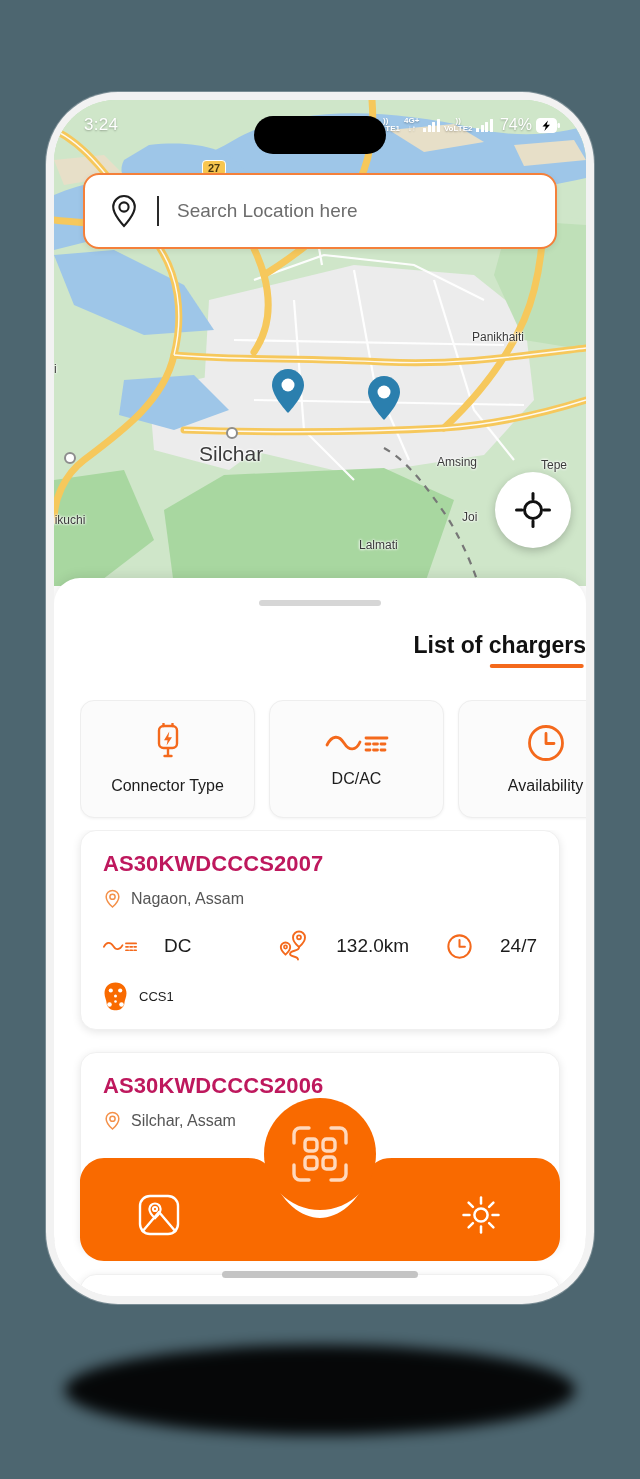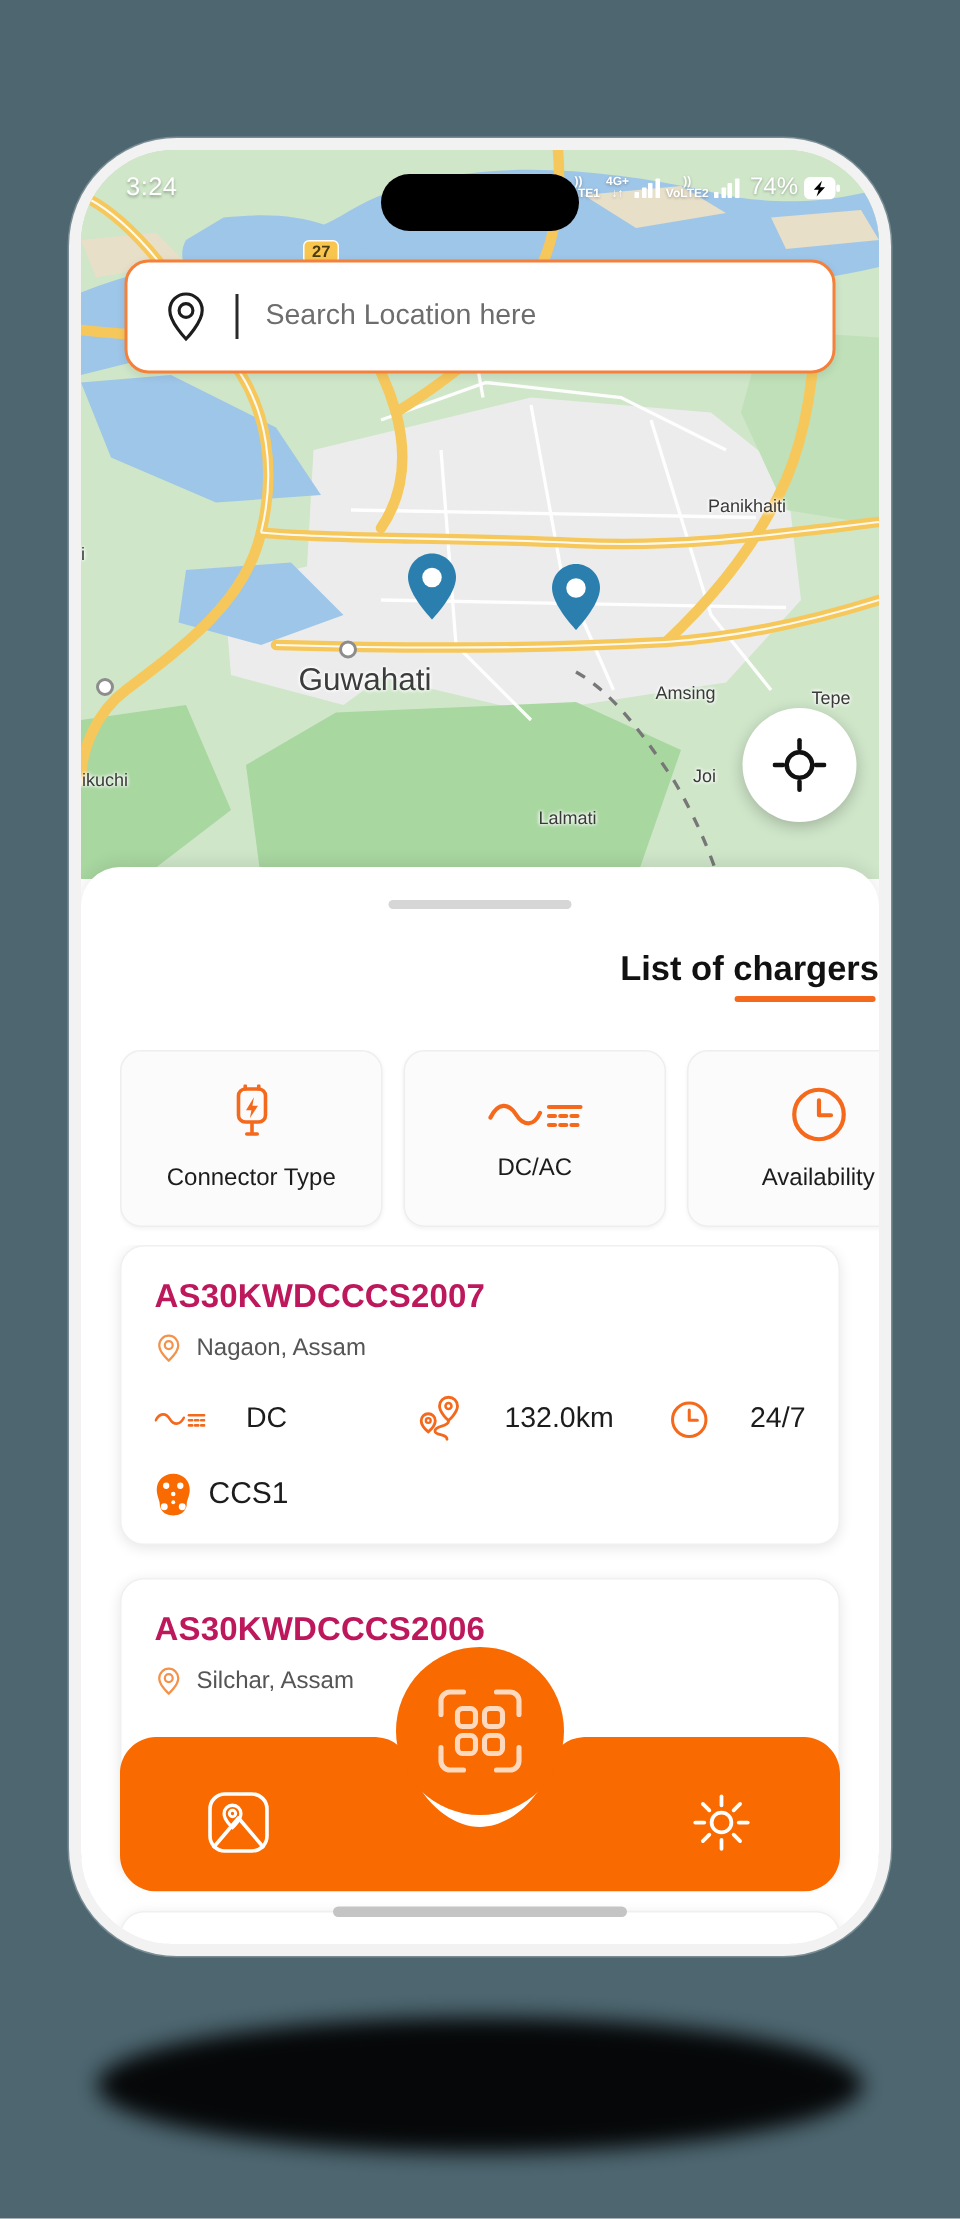--- a/index.html
+++ b/index.html
@@ -145,21 +145,21 @@
     padding:20px 22px 18px; margin-bottom:22px;
   }
   .card-title { font-size:22px; font-weight:bold; color:#be185d; letter-spacing:.1px; }
   .card-loc { display:flex; align-items:center; gap:9px; margin-top:12px; }
   .card-loc span { font-size:16px; color:#555; }
   .card-row { display:flex; align-items:center; margin-top:22px; }
   .card-cell { display:flex; align-items:center; gap:27px; }
   .card-cell span { font-size:19px; color:#1c1c1c; }
   .c1 { width:185px; } .c2 { width:175px; }
   .card-conn { display:flex; align-items:center; gap:11px; margin-top:20px; }
-  .card-conn span { font-size:20px; color:#1c1c1c; }
+  .card-conn span { font-size:13px; color:#1c1c1c; }
 
   
   #bottomnav {
     position:absolute; left:26px; right:26px; bottom:35px; height:103px;
     z-index:8; pointer-events:none;
   }
   #navbar-shape { width:100%; height:103px; display:block; }
   #nav-map-icon  { position:absolute; left:58px;  top:36px; pointer-events:auto; cursor:pointer; }
   #nav-gear-icon { position:absolute; right:58px; top:36px; pointer-events:auto; cursor:pointer; }
   #scan-fab {
@@ -235,21 +235,21 @@
         <path d="M130 330 C200 332 300 333 390 328 C450 324 500 310 532 300"></path>
       </g>
       <path d="M330 348 C355 362 375 390 395 420 C410 445 420 470 425 486" stroke="#777" stroke-width="2.2" stroke-dasharray="7 7" fill="none"></path>
       <circle cx="178" cy="333" r="5" fill="#fff" stroke="#8d8d8d" stroke-width="2"></circle>
       <circle cx="16" cy="358" r="5" fill="#fff" stroke="#8d8d8d" stroke-width="2"></circle>
     </svg>
 
     <div class="maplabel" style="left:418px;top:230px">Panikhaiti</div>
     <div class="maplabel" style="left:383px;top:355px">Amsing</div>
     <div class="maplabel" style="left:487px;top:358px">Tepe</div>
-    <div class="maplabel big" style="left:145px;top:342px">Guwahati</div>
+    <div class="maplabel big" style="left:145px;top:342px">Silchar</div>
     <div class="maplabel" style="left:408px;top:410px">Joi</div>
     <div class="maplabel" style="left:305px;top:438px">Lalmati</div>
     <div class="maplabel" style="left:-6px;top:413px">hikuchi</div>
     <div class="maplabel" style="left:0px;top:262px">i</div>
 
     <div class="shield" style="left:148px;top:60px">27</div>
     <div class="shield" style="left:-2px;top:-2px">27</div>
 
     <svg class="pin" style="left:216px;top:268px" viewBox="0 0 36 46">
       <path d="M18 1C9.2 1 2 8.2 2 17c0 11.5 16 28 16 28s16-16.5 16-28C34 8.2 26.8 1 18 1z" fill="#2b7fae"></path>

